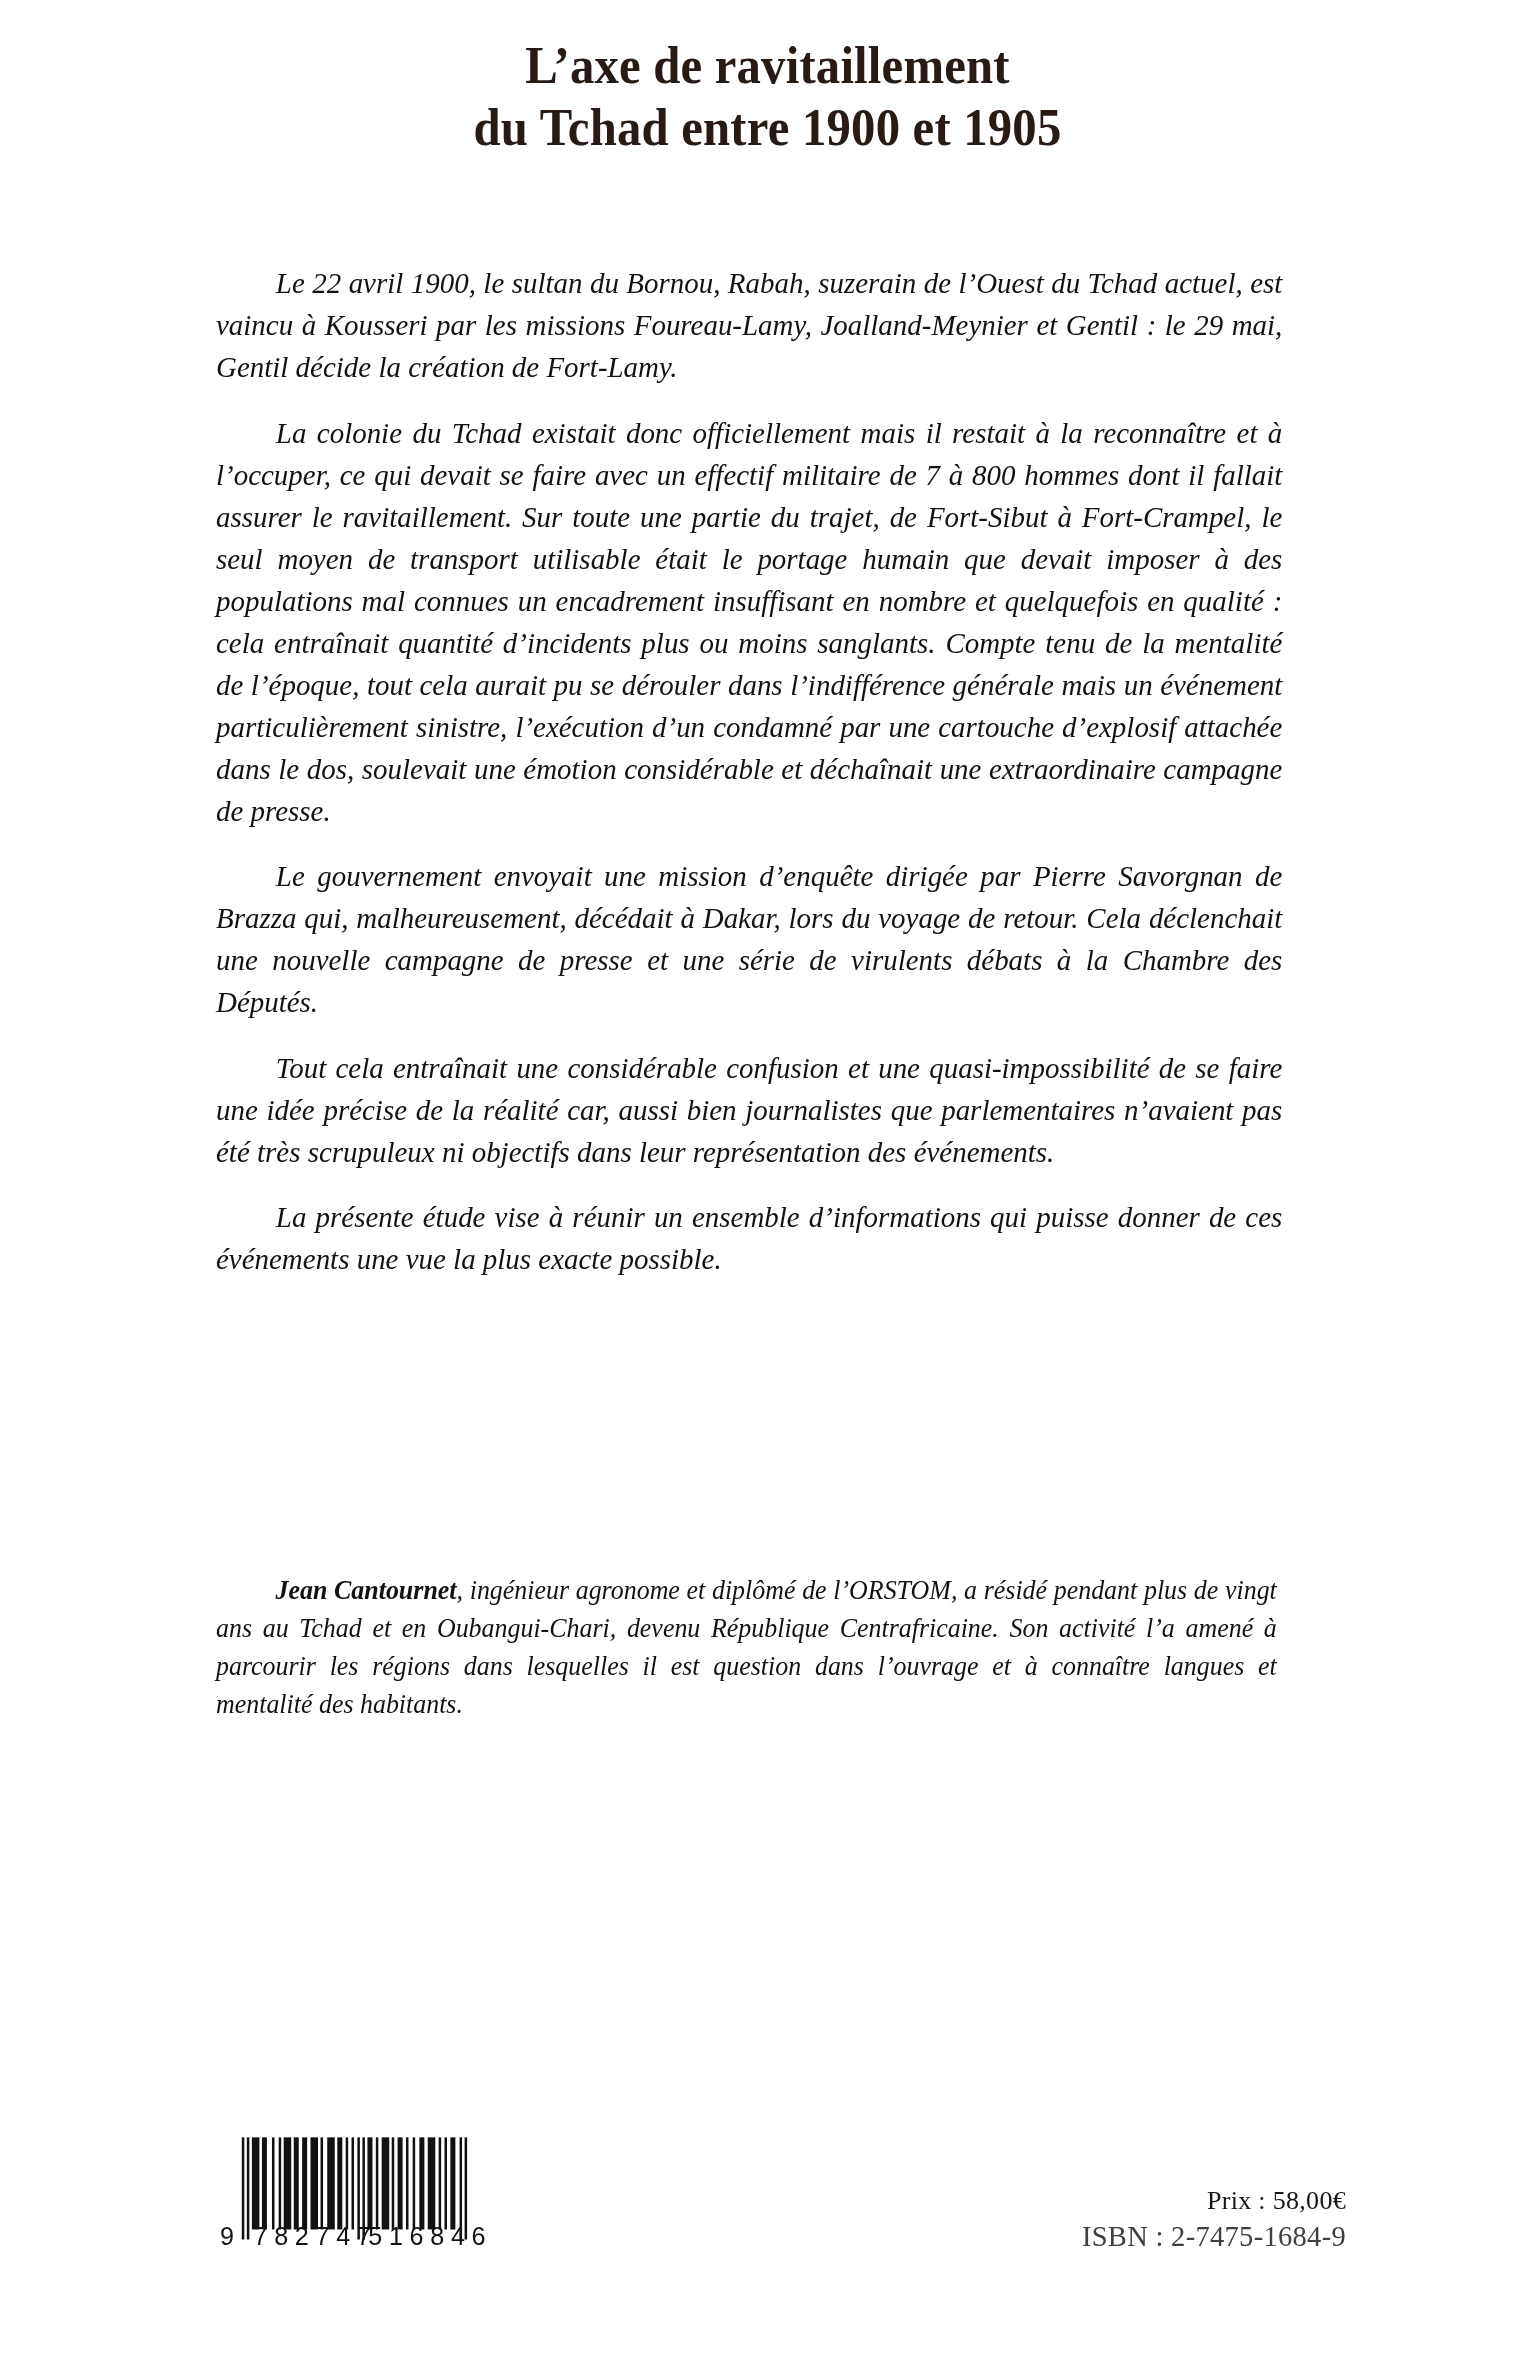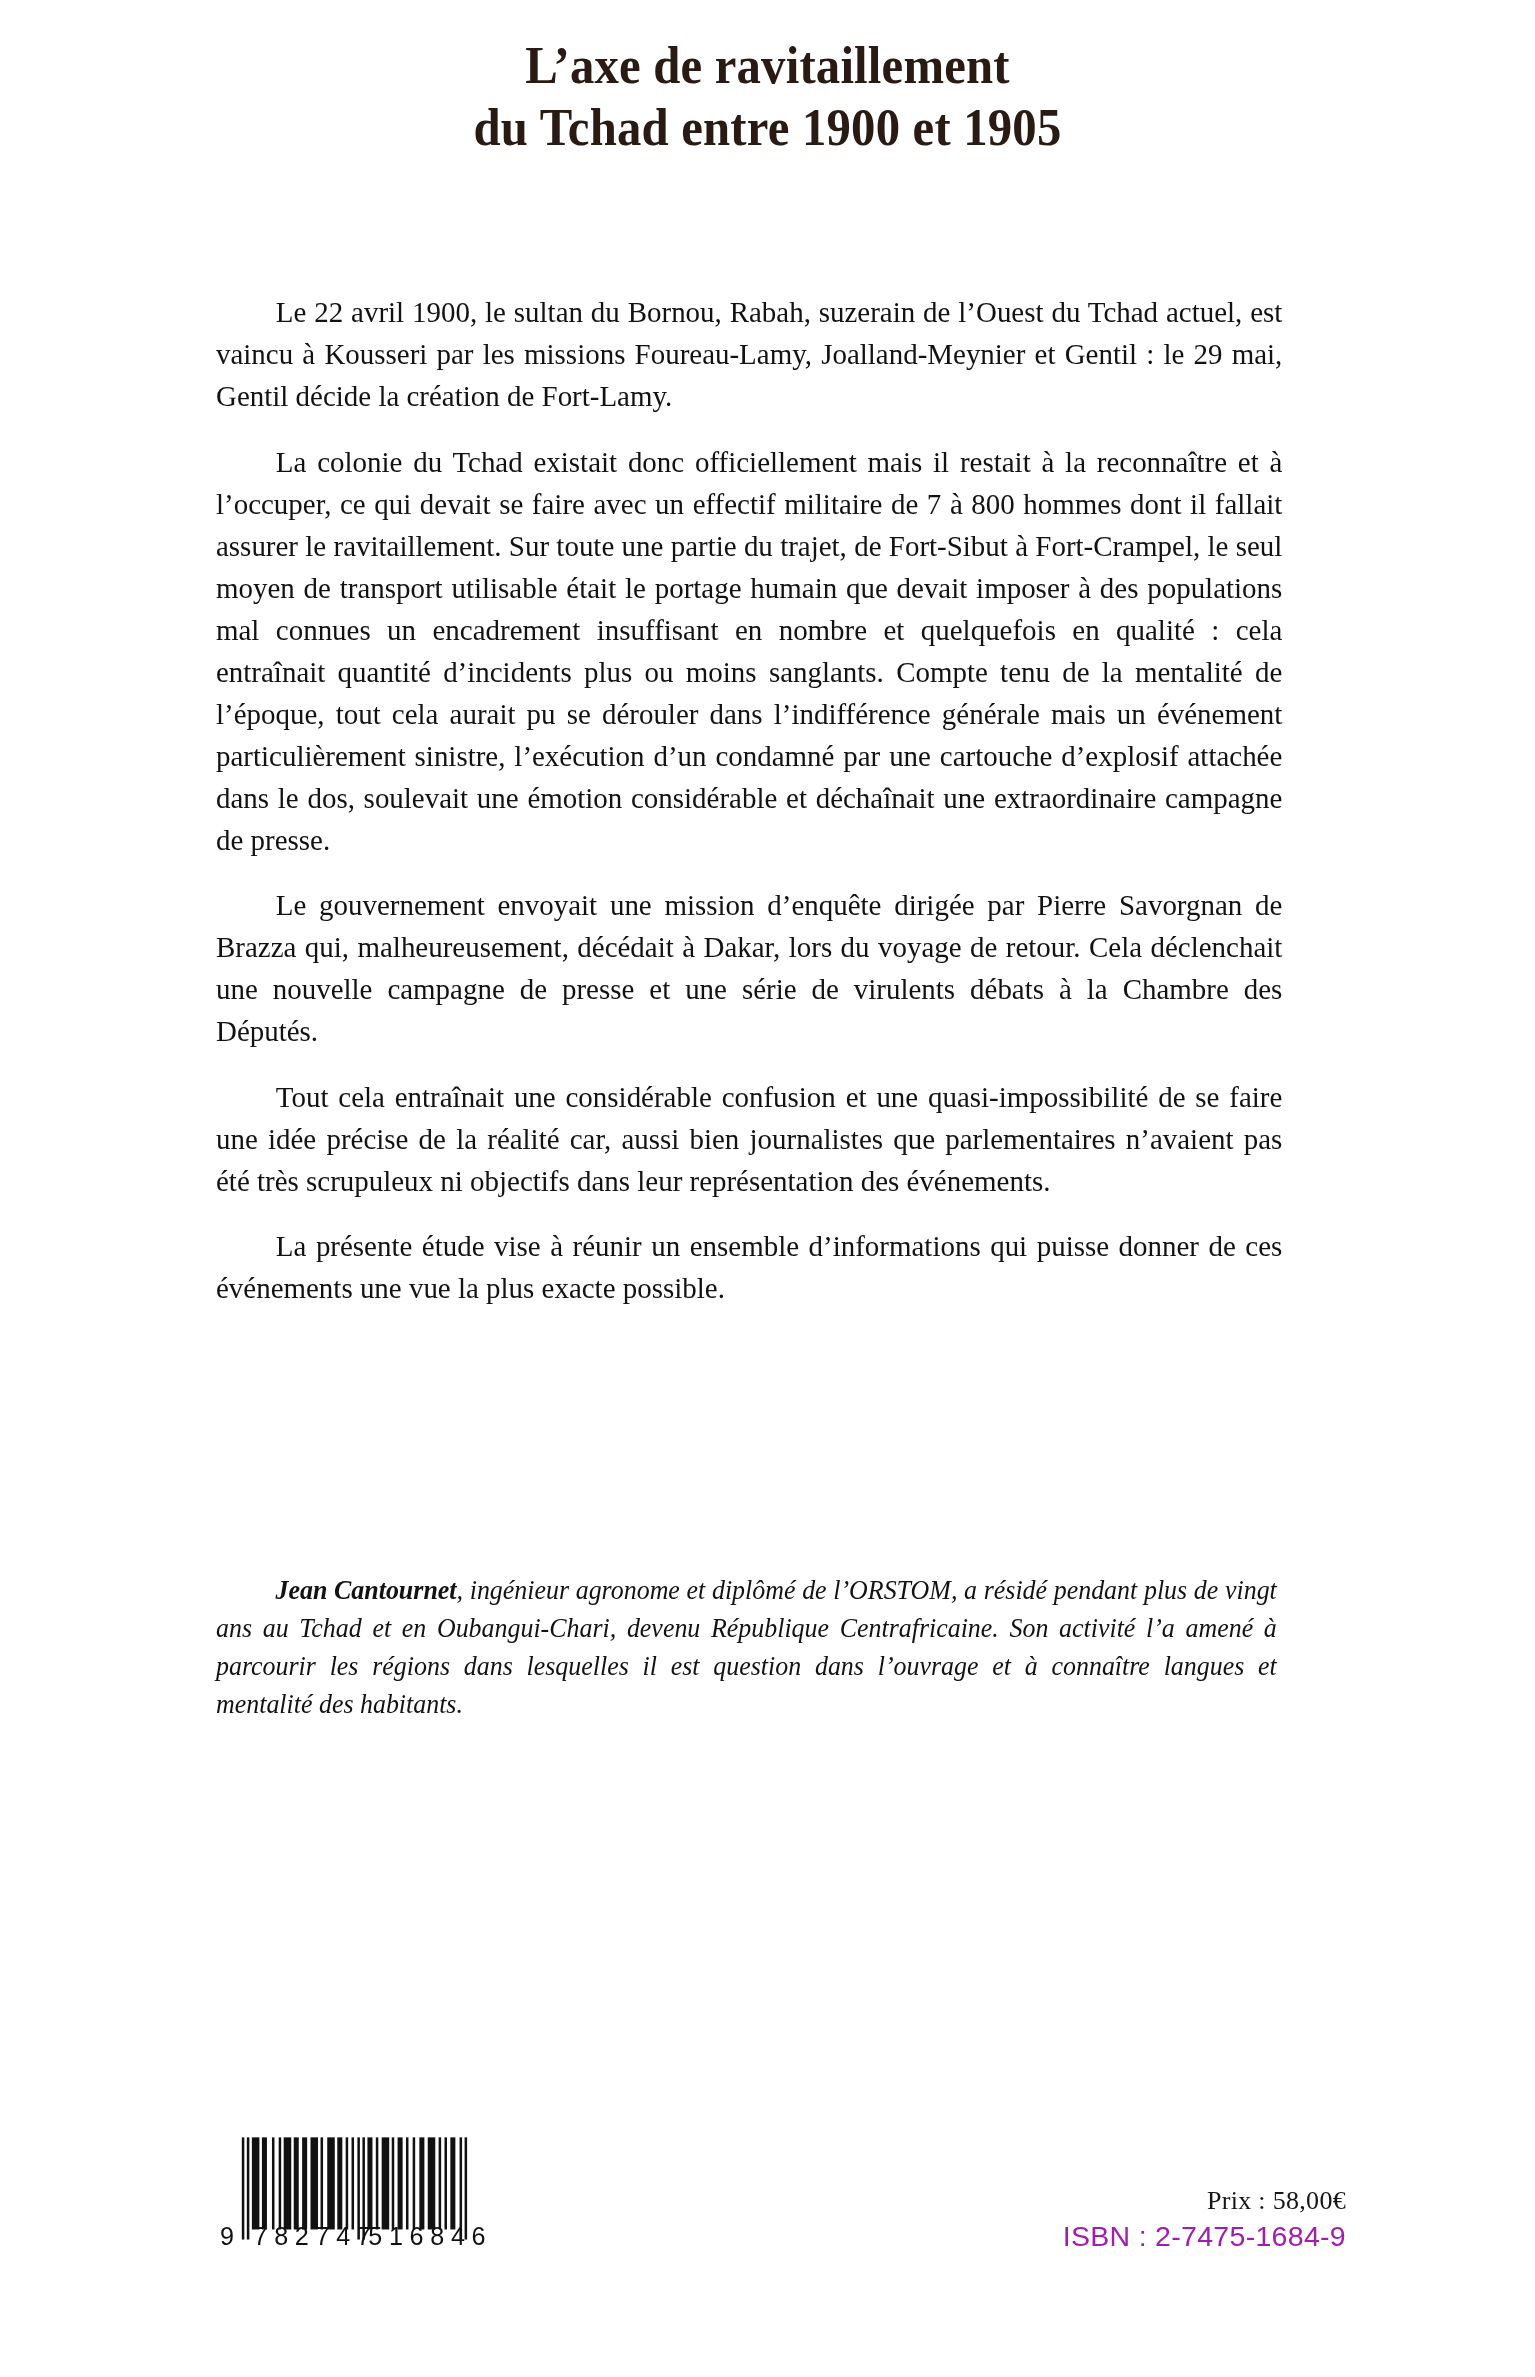--- a/index.html
+++ b/index.html
@@ -37,22 +37,23 @@
     color: #2a1a14;
     transform: scaleX(0.92);
     transform-origin: center center;
     white-space: nowrap;
   }
 
   
   .body-block {
     position: absolute;
     left: 216px;
-    top: 291px;
+    top: 262px;
     width: 1105px;
+    font-style: italic;
   }
   p.para {
     margin: 0 0 0 0;
     font-size: 30px;
     line-height: 42px;
     text-align: justify;
     text-indent: 62px;
     color: #121212;
     transform: scaleX(0.965);
     transform-origin: left center;
@@ -110,24 +111,24 @@
     text-align: right;
   }
   .price-line {
     font-family: Liberation Serif, serif;
     font-size: 26px;
     line-height: 35px;
     color: #161616;
     letter-spacing: 0.3px;
   }
   .isbn-line {
-    font-family: Liberation Sans, sans-serif;
+    font-family: Liberation Serif, serif;
     font-size: 28.5px;
     line-height: 37px;
-    color: #a21caf;
+    color: #404040;
     letter-spacing: 0.3px;
   }
 </style>
 </head>
 <body>
 
 <div class="page">
 
   <div class="title-block">
     <div class="title-line">L’axe de ravitaillement</div>

